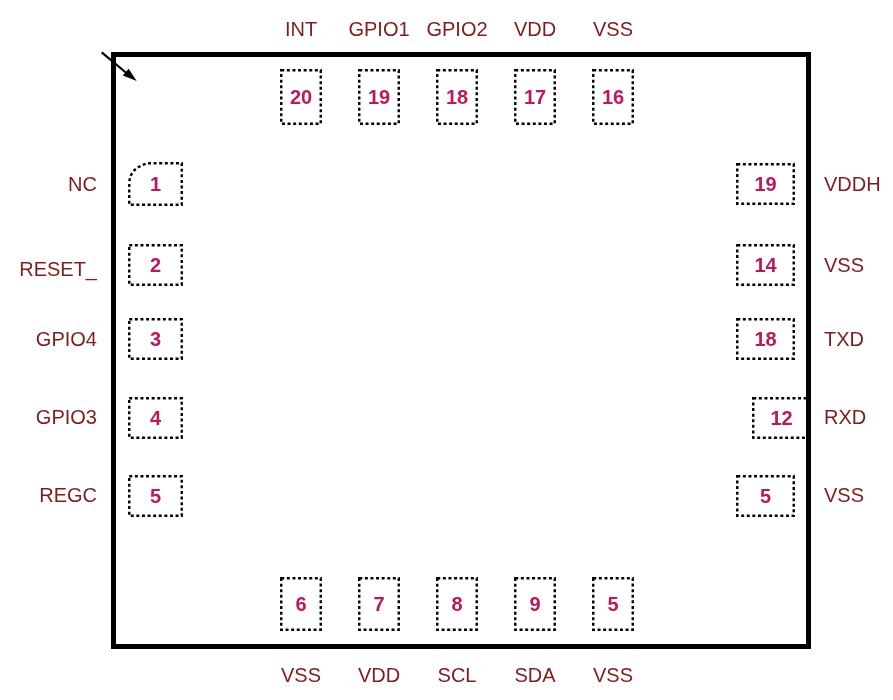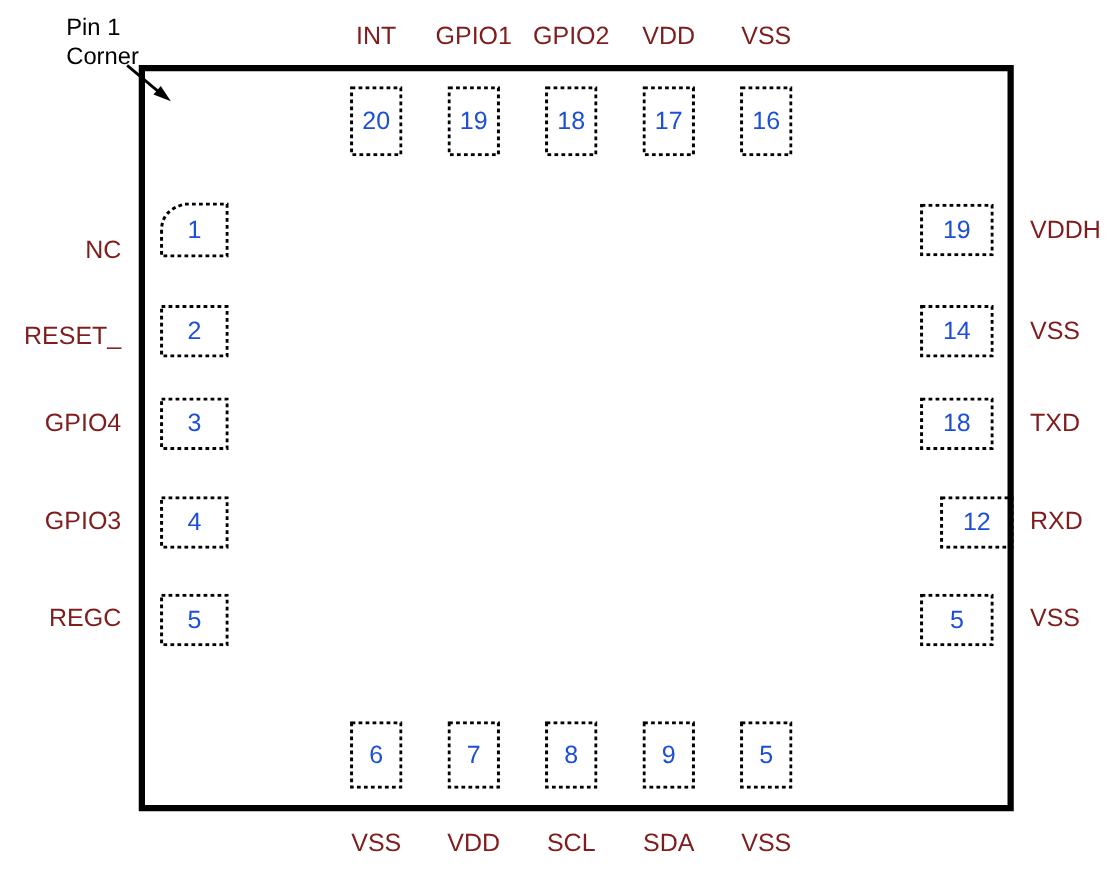--- a/index.html
+++ b/index.html
@@ -25,21 +25,22 @@
   .pin svg rect, .pin svg path {
     fill: none;
     stroke: #000000;
     stroke-width: 2.4;
     stroke-dasharray: 3 2.6;
   }
   .pin-num {
     position: absolute; left: 0; top: 0; right: 0; bottom: 0;
     display: flex; align-items: center; justify-content: center;
     font-size: 20px;
-    color: #1d4ed8;
+    color: #be185d;
+    font-weight: bold;
   }
   .pin-label {
     position: absolute;
     font-size: 20px;
     line-height: 24px;
     height: 24px;
     color: #7f1d1d;
     white-space: nowrap;
   }
   .label-top, .label-bottom { width: 90px; text-align: center; }
@@ -56,24 +57,20 @@
   .arrow-svg line { stroke: #000000; stroke-width: 2.2; }
   .arrow-svg polygon { fill: #000000; stroke: none; }
 </style>
 </head>
 <body>
 
 <div id="canvas">
 
   <div class="chip-outline"></div>
 
-  <div class="annotation">
-    <div>Pin 1</div>
-    <div>Corner</div>
-  </div>
 
   <svg class="arrow-svg" width="64" height="50">
     <line x1="13.7" y1="10.3" x2="39" y2="31.5"></line>
     <polygon points="48.7,39 34.8,33.6 40.6,26.8"></polygon>
   </svg>
 
   <div class="pin" style="left:280px;top:69px;width:42px;height:56px">
     <svg width="42" height="56">
         <rect x="1.25" y="1.25" width="39.5" height="53.5"></rect>
       </svg>
@@ -196,21 +193,21 @@
       </svg>
     <span class="pin-num">5</span>
   </div>
 
   <div class="pin-label label-top" style="left:256px;top:17px">INT</div>
   <div class="pin-label label-top" style="left:334px;top:17px">GPIO1</div>
   <div class="pin-label label-top" style="left:412px;top:17px">GPIO2</div>
   <div class="pin-label label-top" style="left:490px;top:17px">VDD</div>
   <div class="pin-label label-top" style="left:568px;top:17px">VSS</div>
 
-  <div class="pin-label label-left" style="top:188px">NC</div>
+  <div class="pin-label label-left" style="top:172px">NC</div>
   <div class="pin-label label-left" style="top:257px">RESET_</div>
   <div class="pin-label label-left" style="top:327px">GPIO4</div>
   <div class="pin-label label-left" style="top:405px">GPIO3</div>
   <div class="pin-label label-left" style="top:483px">REGC</div>
 
   <div class="pin-label label-right" style="top:172px">VDDH</div>
   <div class="pin-label label-right" style="top:253px">VSS</div>
   <div class="pin-label label-right" style="top:327px">TXD</div>
   <div class="pin-label label-right" style="top:405px">RXD</div>
   <div class="pin-label label-right" style="top:483px">VSS</div>

